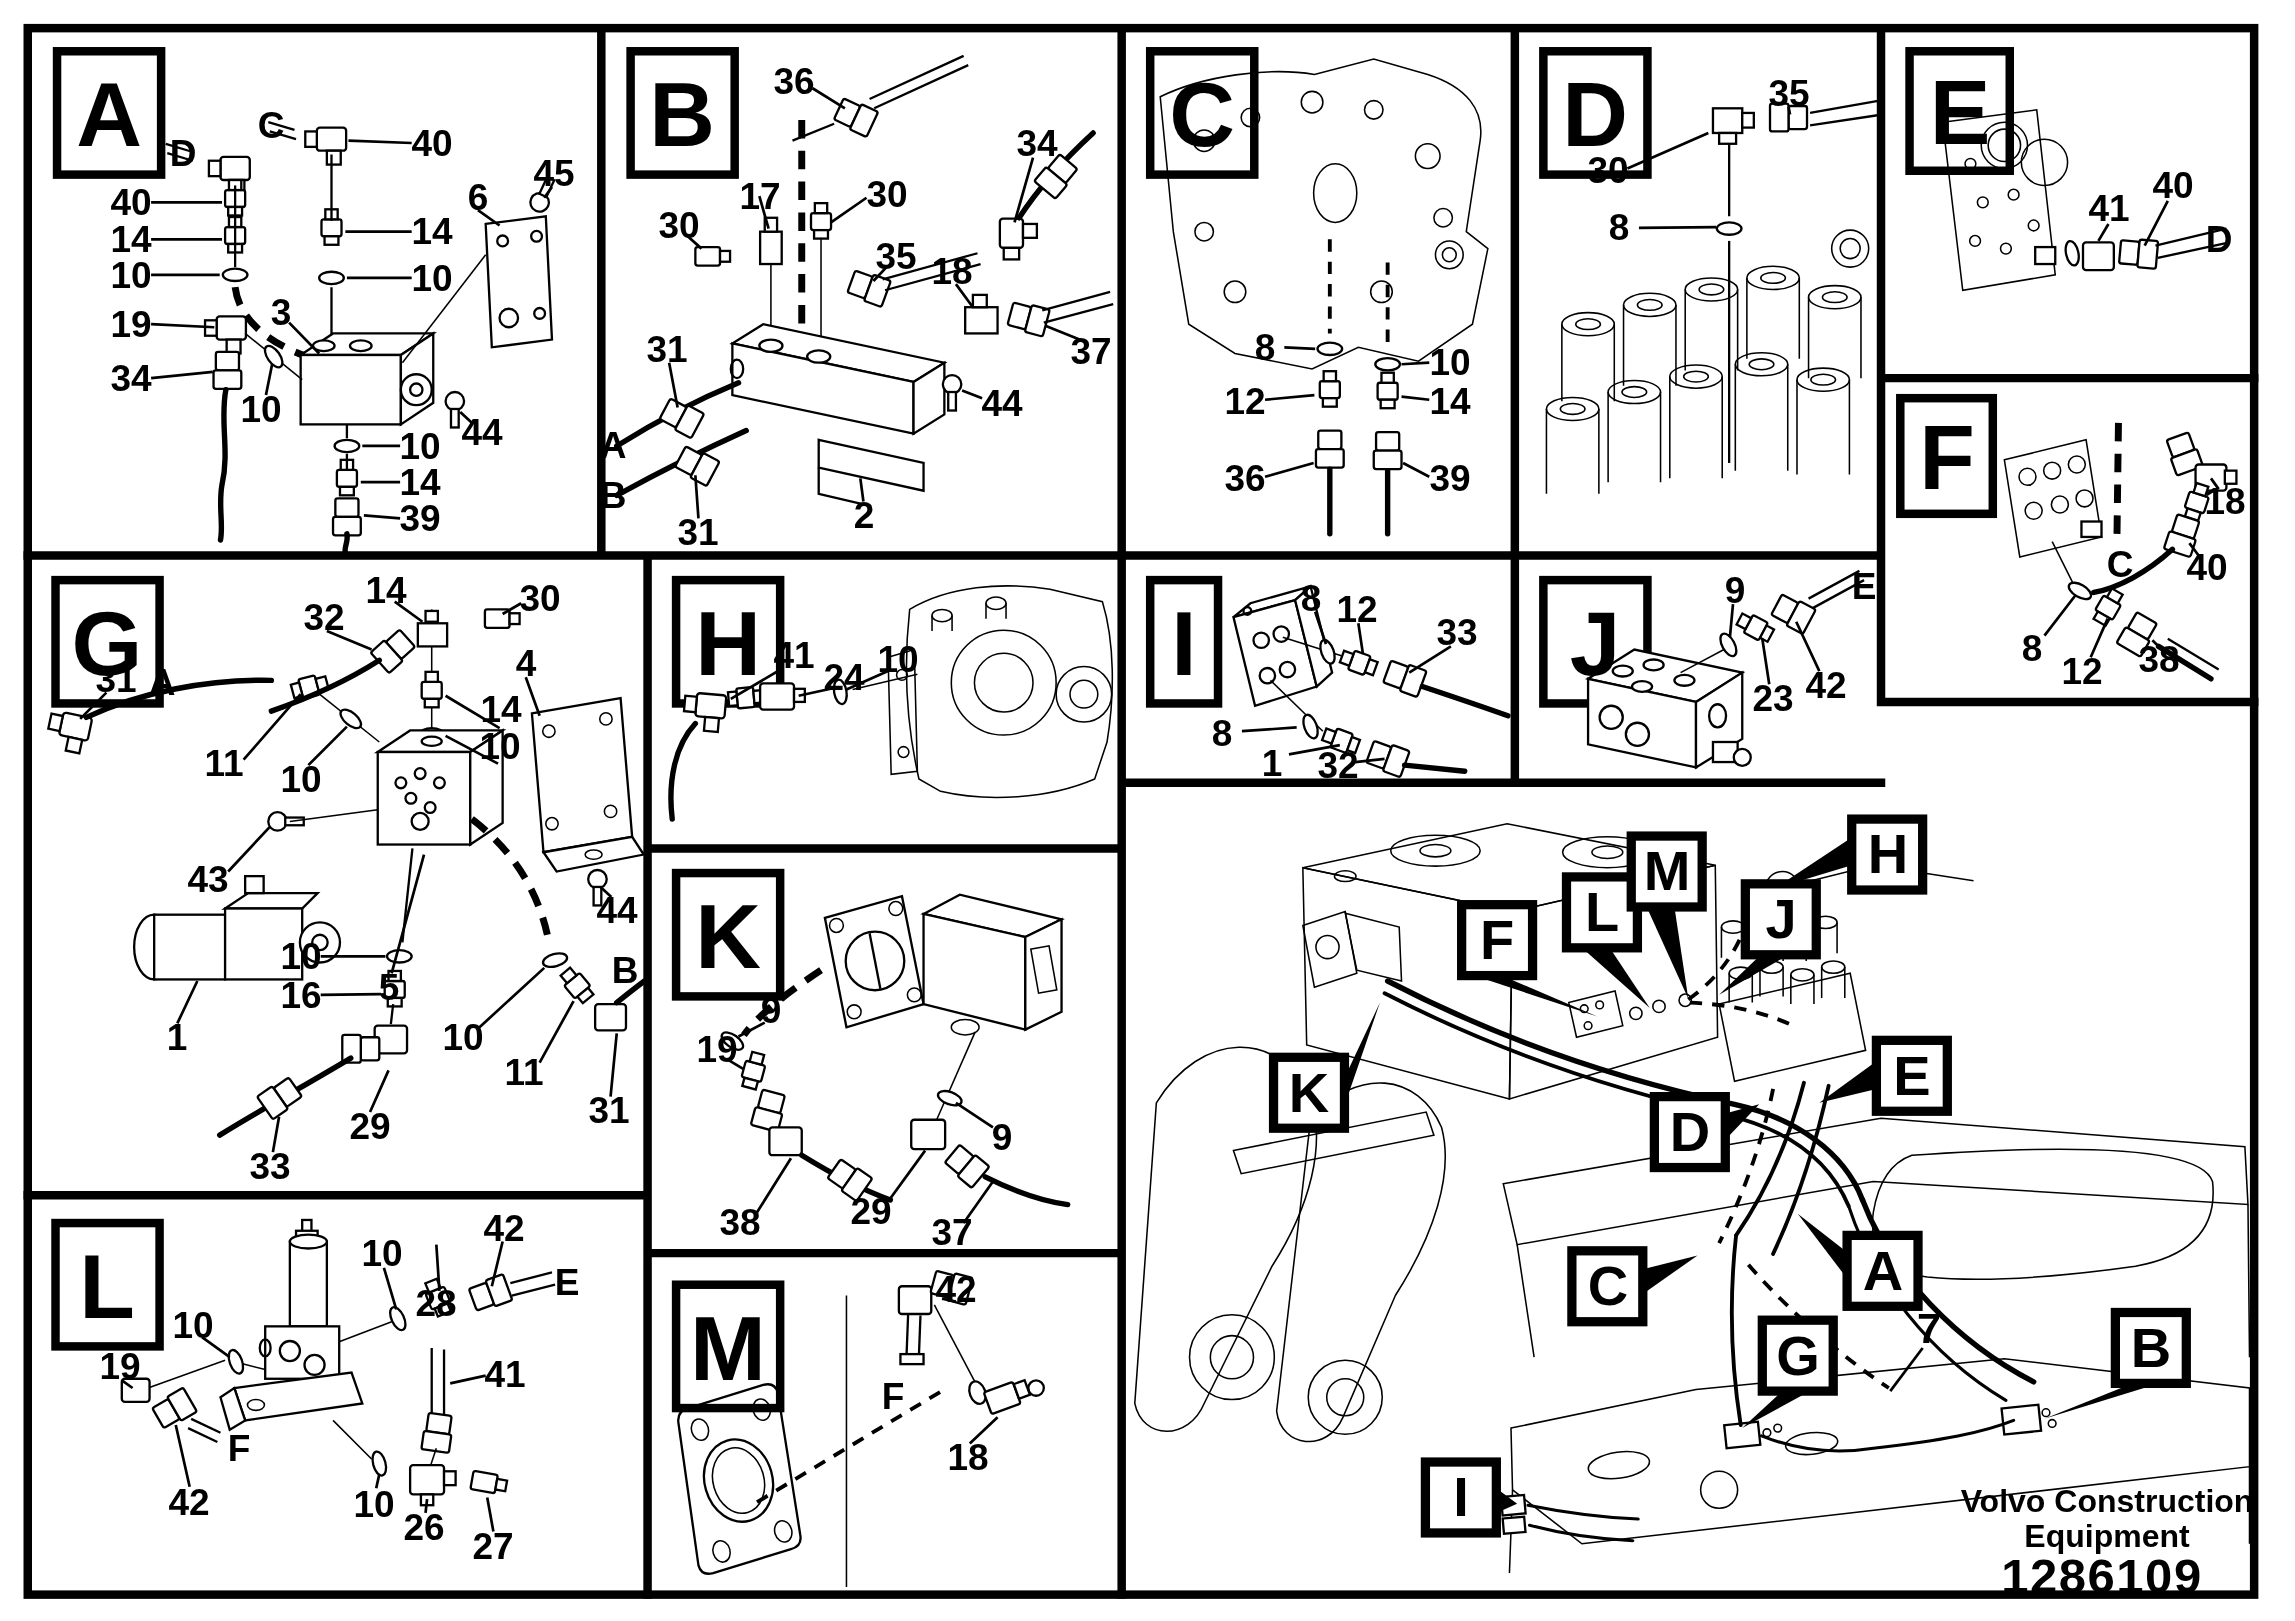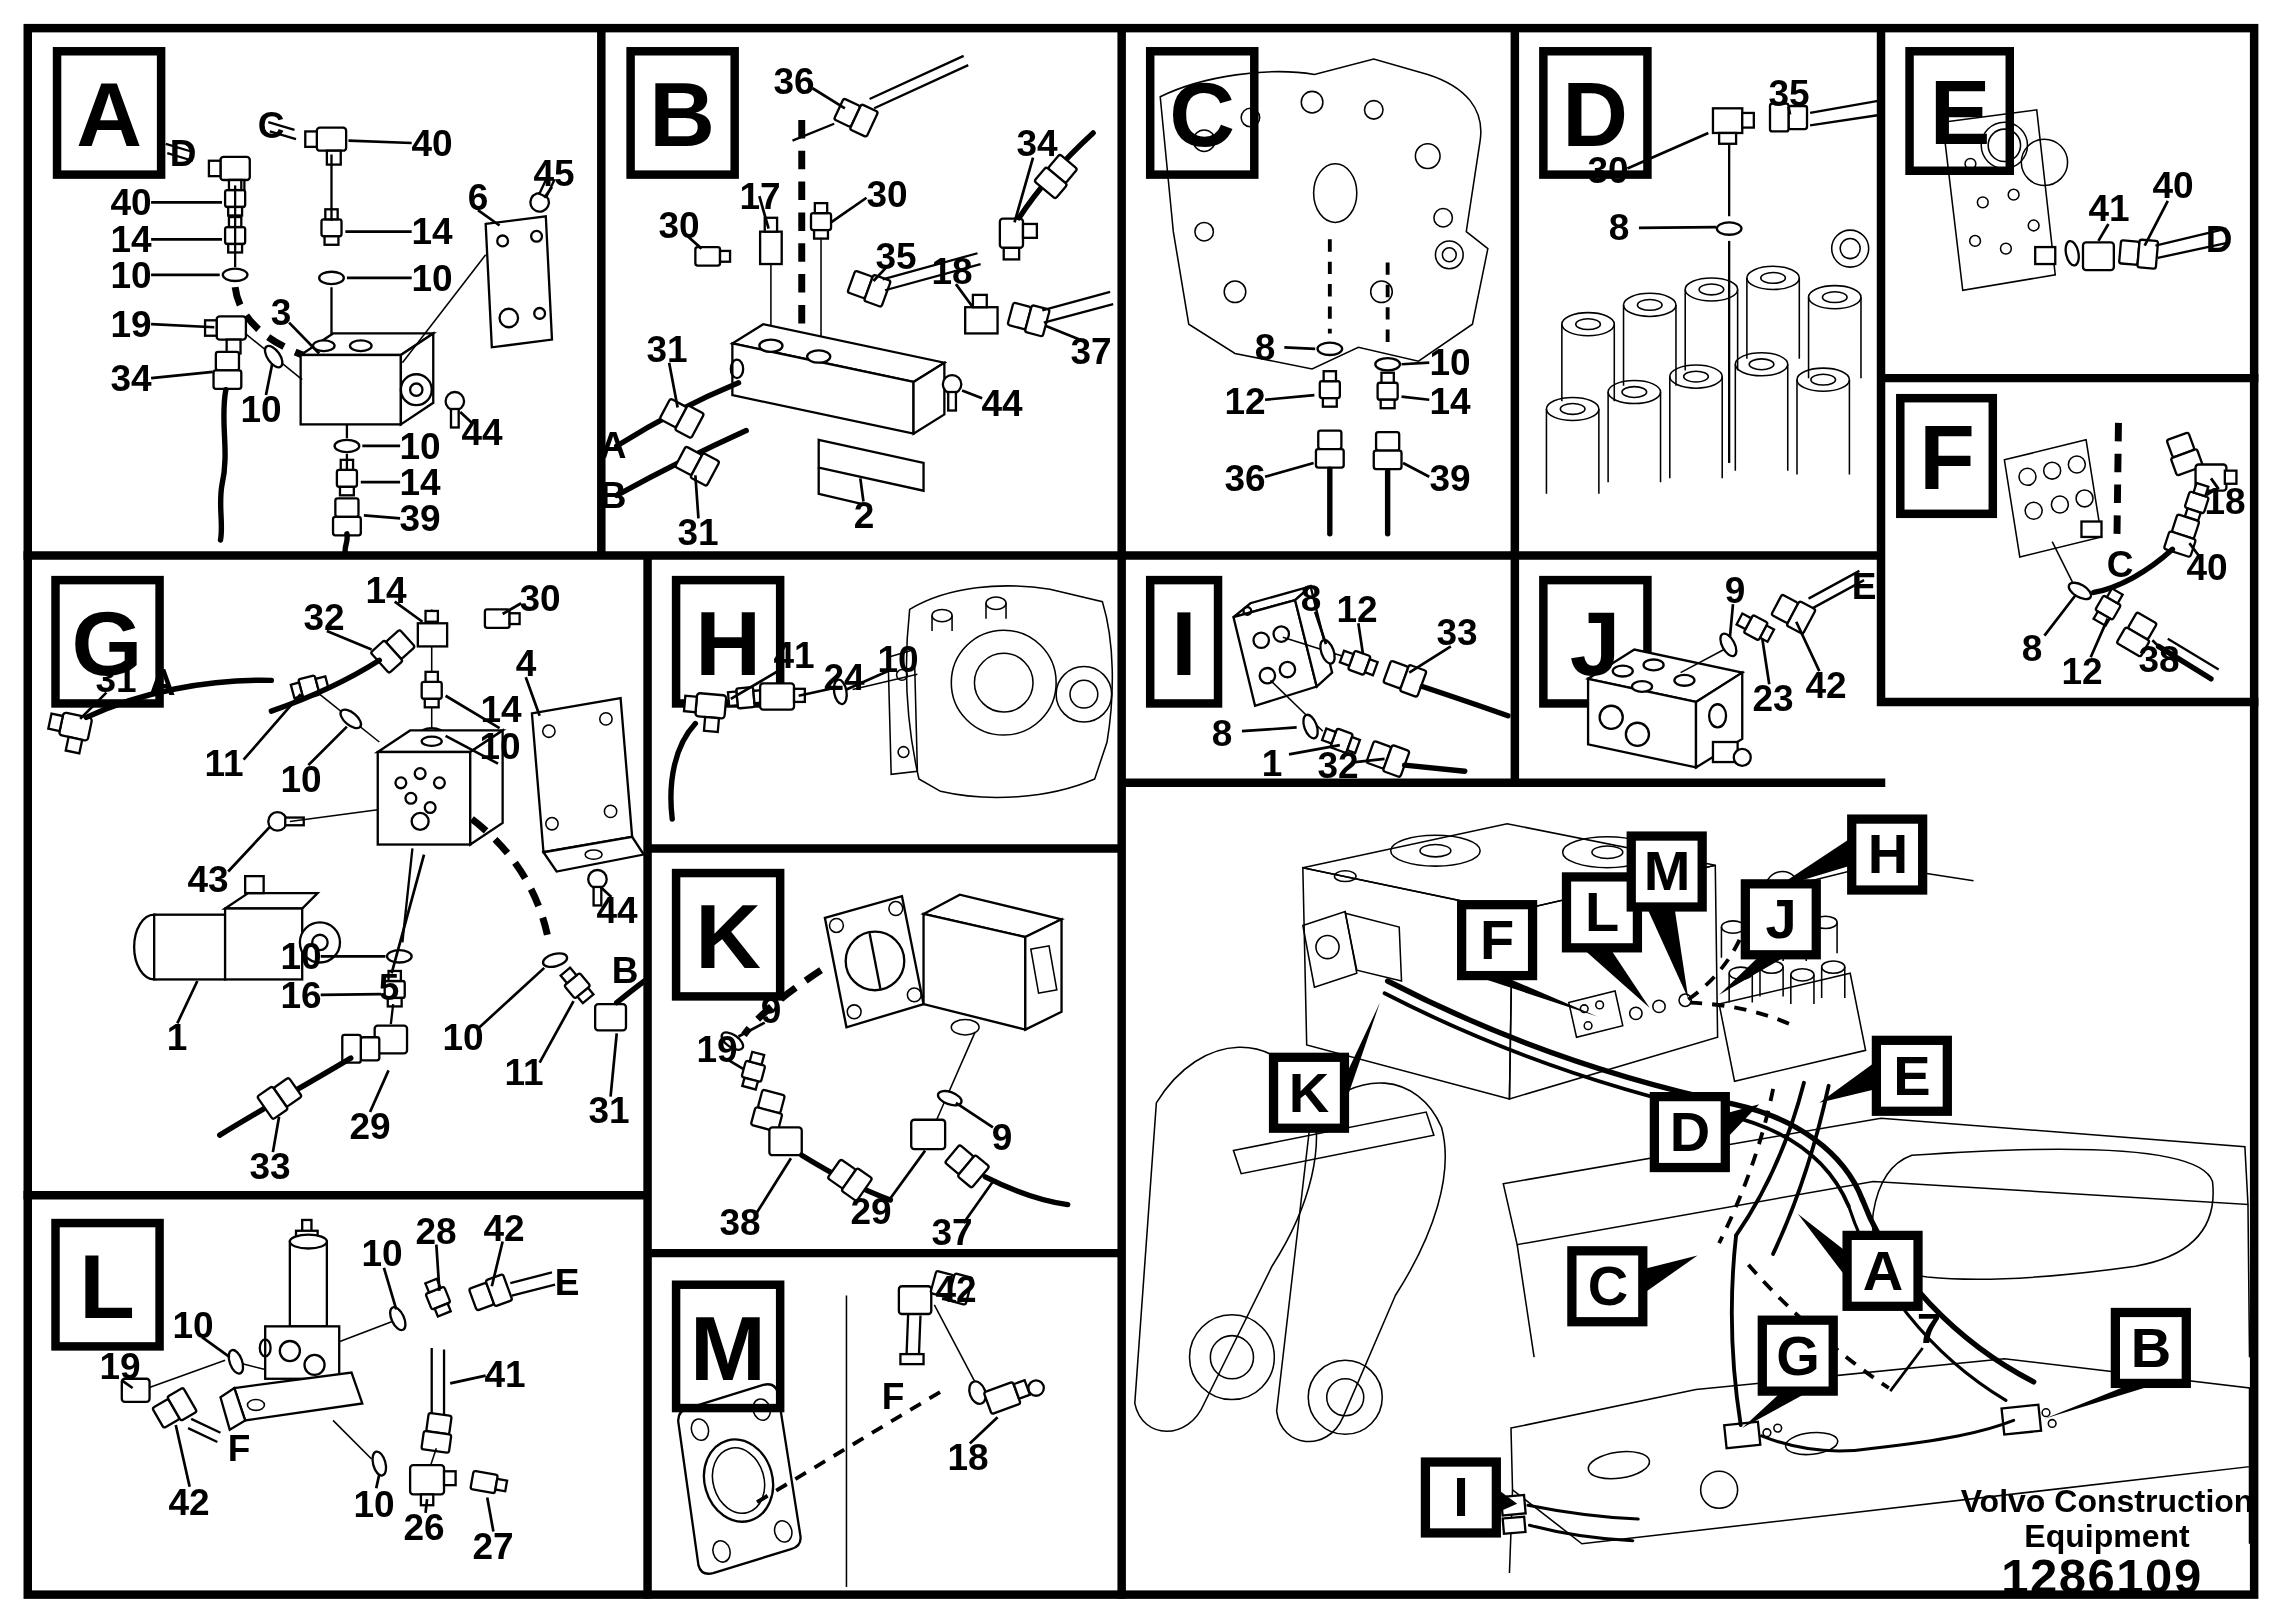--- a/index.html
+++ b/index.html
@@ -740,21 +740,21 @@
 <div class="co" style="left:1826px;top:685px">42</div>
 
 <div class="co" style="left:771px;top:1010px">9</div>
 <div class="co" style="left:717px;top:1049px">19</div>
 <div class="co" style="left:740px;top:1222px">38</div>
 <div class="co" style="left:871px;top:1211px">29</div>
 <div class="co" style="left:1002px;top:1137px">9</div>
 <div class="co" style="left:952px;top:1232px">37</div>
 
 <div class="co" style="left:382px;top:1253px">10</div>
-<div class="co" style="left:436px;top:1231px">28</div>
+<div class="co" style="left:436px;top:1303px">28</div>
 <div class="co" style="left:504px;top:1228px">42</div>
 <div class="co" style="left:567px;top:1282px">E</div>
 <div class="co" style="left:120px;top:1366px">19</div>
 <div class="co" style="left:193px;top:1325px">10</div>
 <div class="co" style="left:505px;top:1374px">41</div>
 <div class="co" style="left:239px;top:1448px">F</div>
 <div class="co" style="left:189px;top:1502px">42</div>
 <div class="co" style="left:374px;top:1504px">10</div>
 <div class="co" style="left:424px;top:1527px">26</div>
 <div class="co" style="left:493px;top:1546px">27</div>

